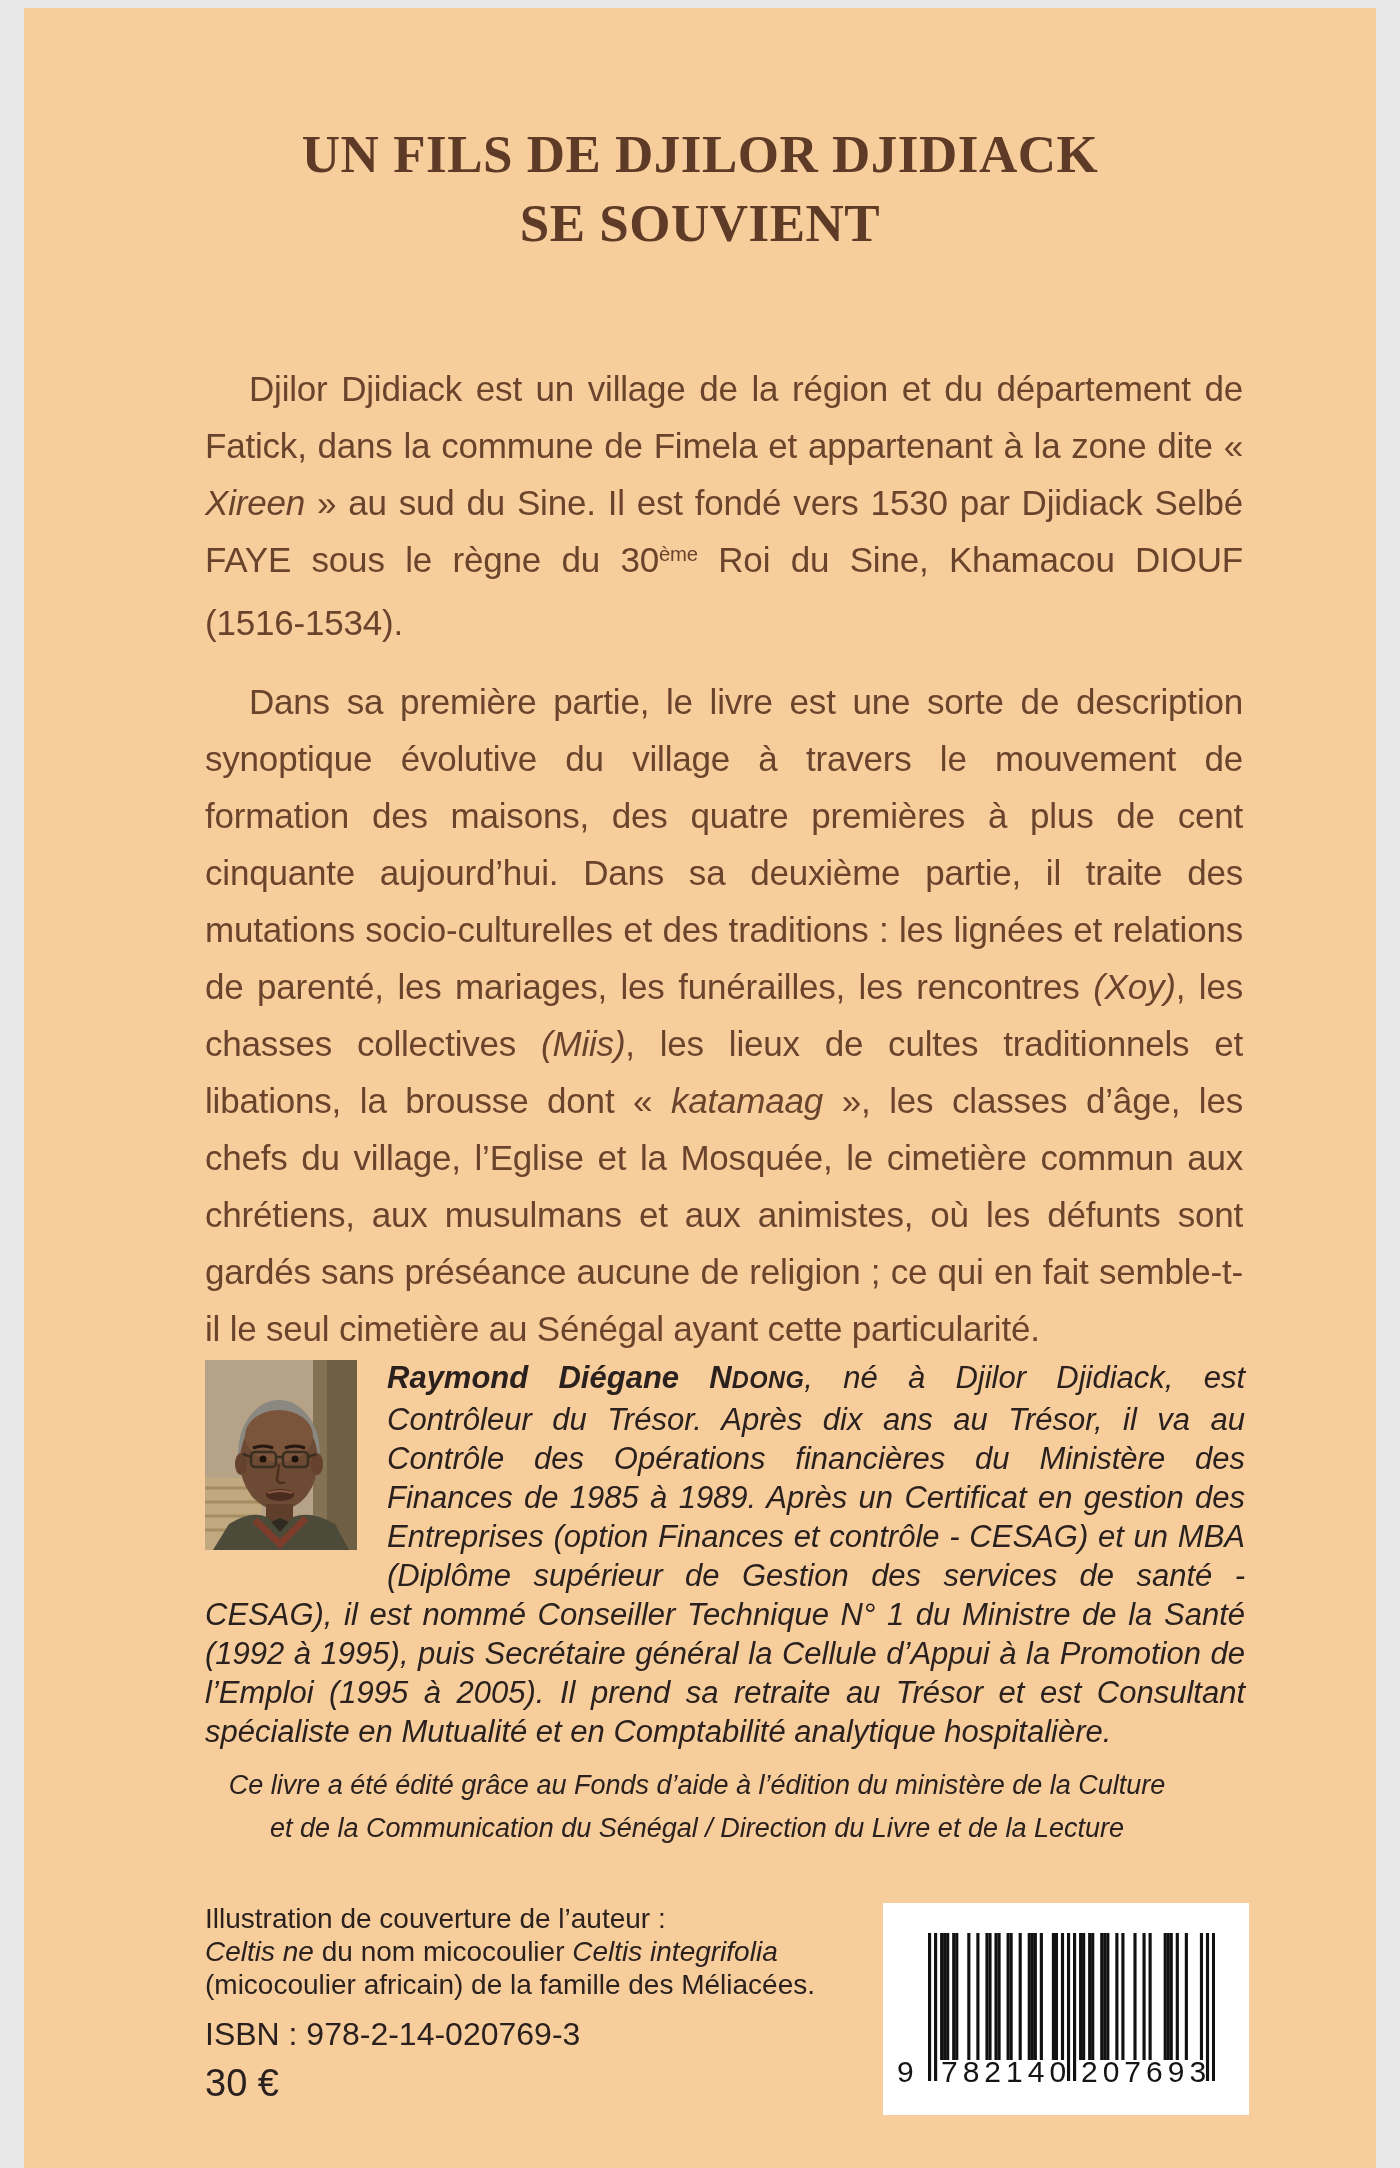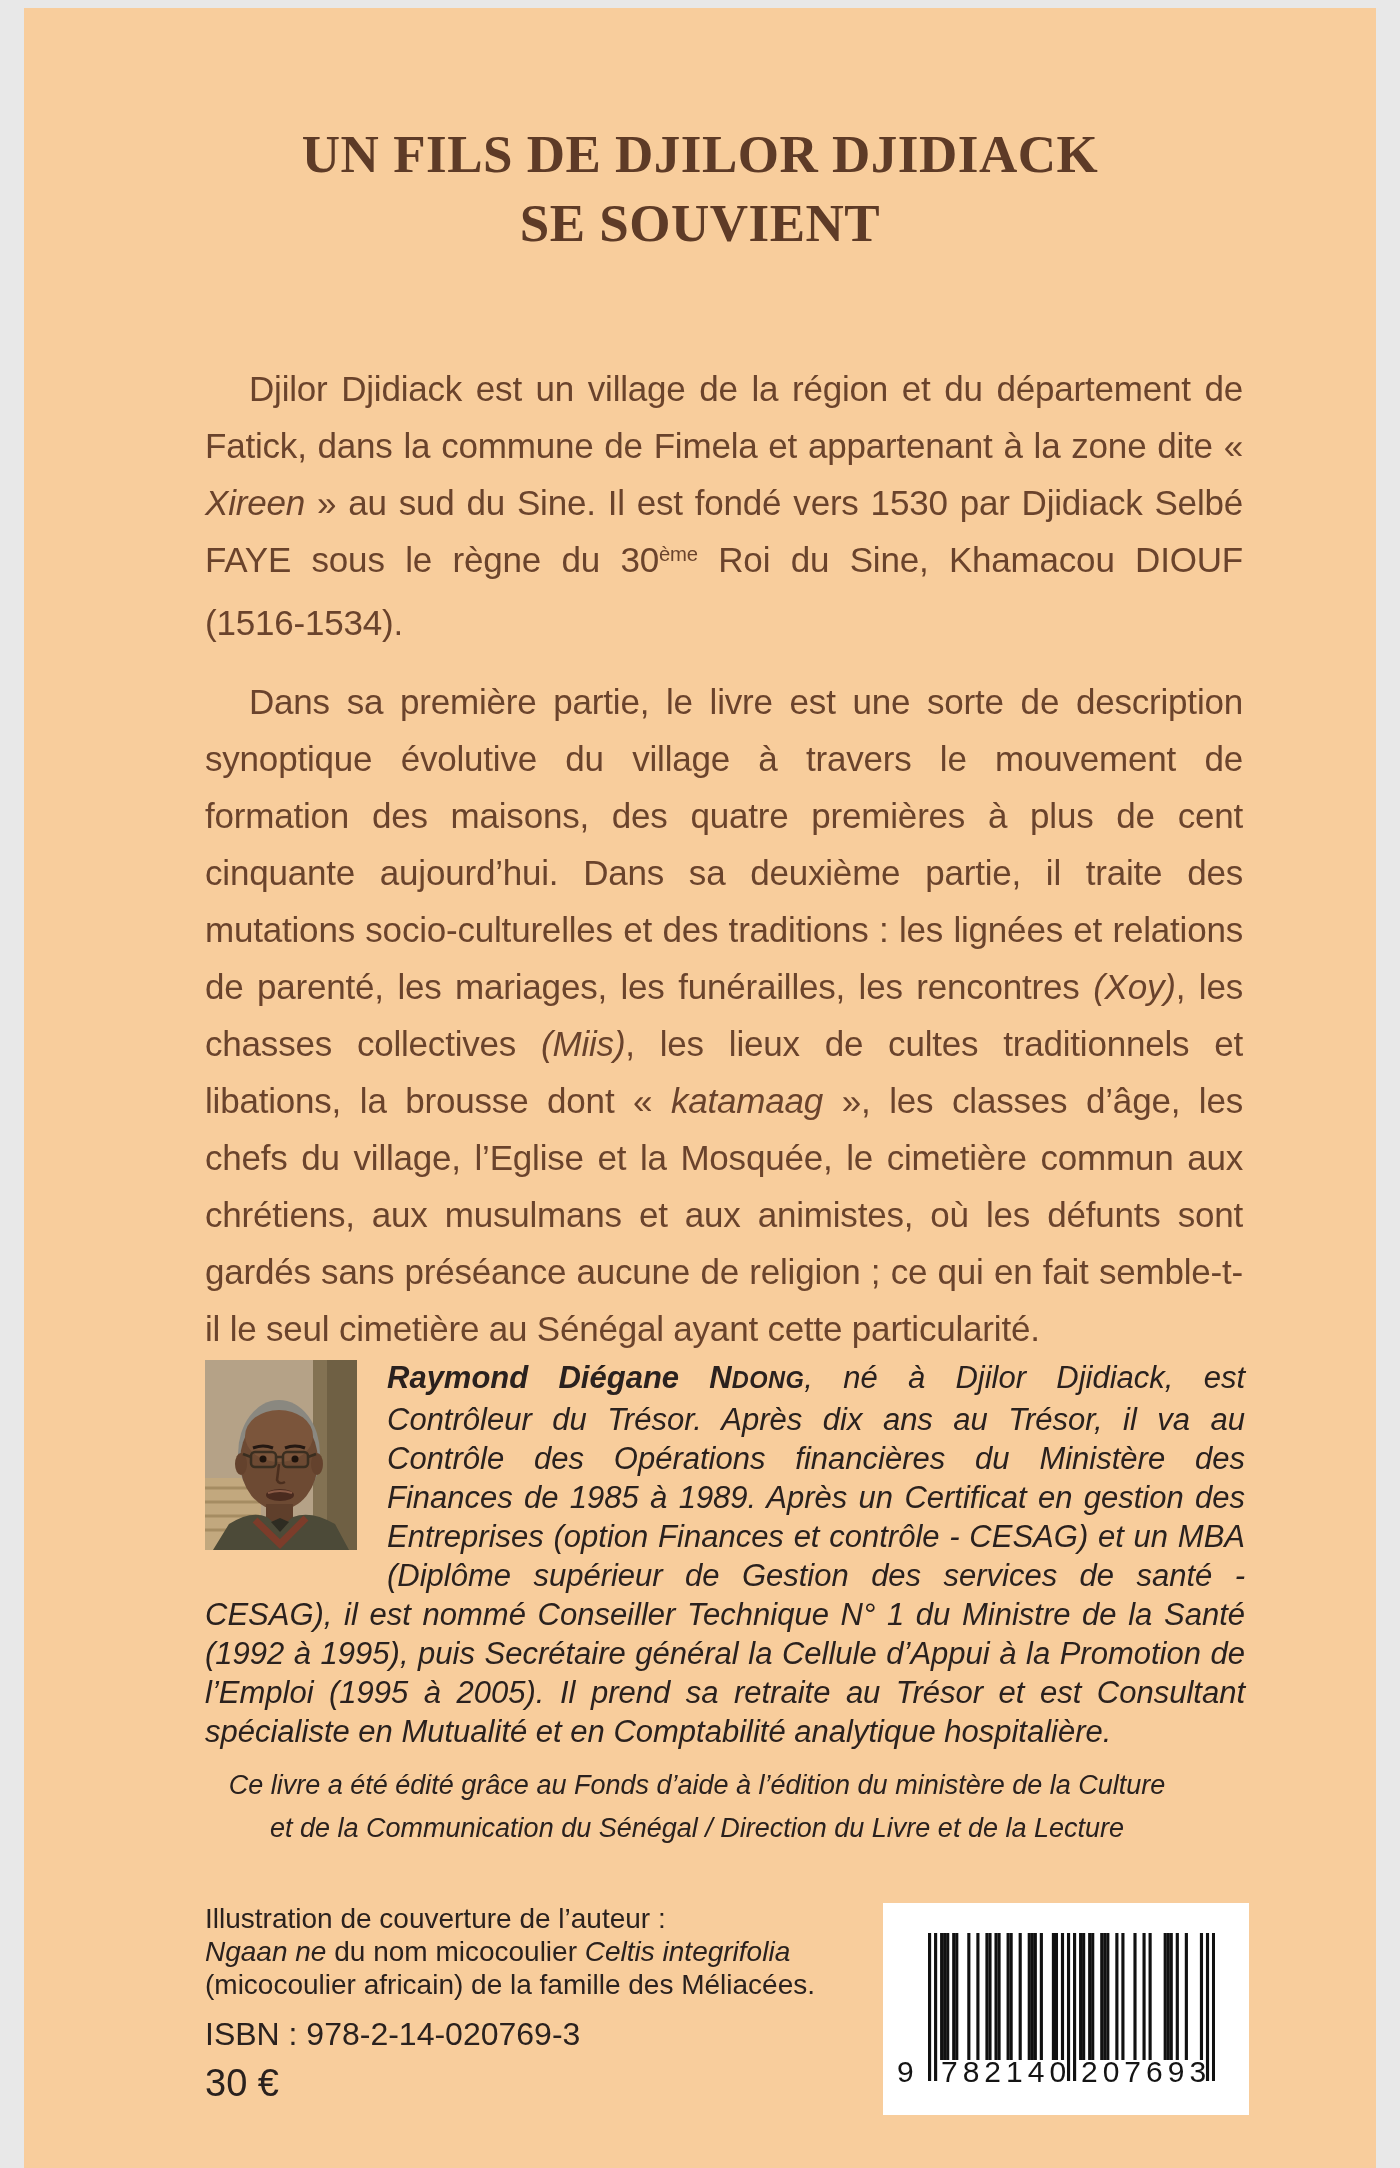--- a/index.html
+++ b/index.html
@@ -138,21 +138,21 @@
     <span><span class="seg-bi">Raymond Diégane N</span><span class="seg-bisc">DONG</span><span class="seg-i">, né à Djilor Djidiack, est Contrôleur du Trésor. Après dix ans au Trésor, il va au Contrôle des Opérations financières du Ministère des Finances de 1985 à 1989. Après un Certificat en gestion des Entreprises (option Finances et contrôle - CESAG) et un MBA (Diplôme supérieur de Gestion des services de santé - CESAG), il est nommé Conseiller Technique N° 1 du Ministre de la Santé (1992 à 1995), puis Secrétaire général la Cellule d’Appui à la Promotion de l’Emploi (1995 à 2005). Il prend sa retraite au Trésor et est Consultant spécialiste en Mutualité et en Comptabilité analytique hospitalière.</span></span>
   </div>
 
   <div class="funding">
     <div>Ce livre a été édité grâce au Fonds d’aide à l’édition du ministère de la Culture</div>
     <div>et de la Communication du Sénégal / Direction du Livre et de la Lecture</div>
   </div>
 
   <div class="illus">
     <div><span class="seg-n">Illustration de couverture de l’auteur :</span></div>
-    <div><span class="seg-i">Ngaan ne</span><span class="seg-n"> du nom micocoulier </span><span class="seg-i">Celtis integrifolia</span></div>
+    <div><span class="seg-i">Celtis ne</span><span class="seg-n"> du nom micocoulier </span><span class="seg-i">Celtis integrifolia</span></div>
     <div><span class="seg-n">(micocoulier africain) de la famille des Méliacées.</span></div>
   </div>
 
   <div class="isbn">ISBN : 978-2-14-020769-3</div>
   <div class="price">30 €</div>
 
   <div class="barcode-box">
     <svg viewBox="0 0 287 148" width="287" height="148" xmlns="http://www.w3.org/2000/svg">
         <rect x="0.00" y="0" width="3.14" height="148" fill="#111"></rect>
         <rect x="6.04" y="0" width="3.14" height="148" fill="#111"></rect>

